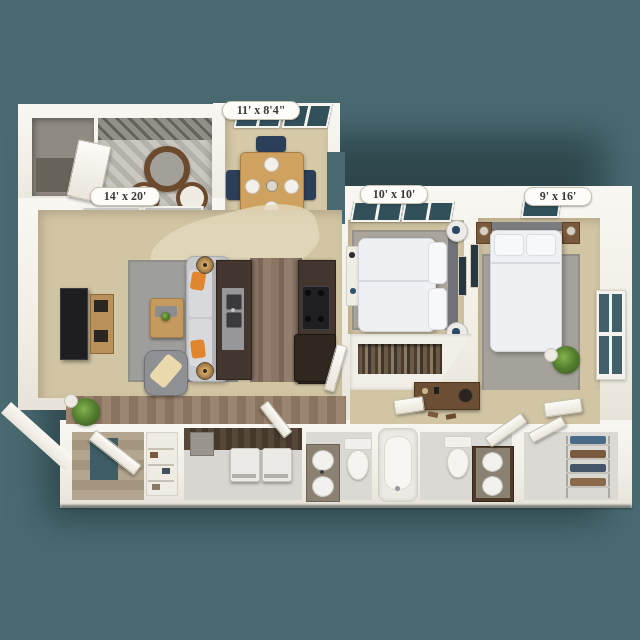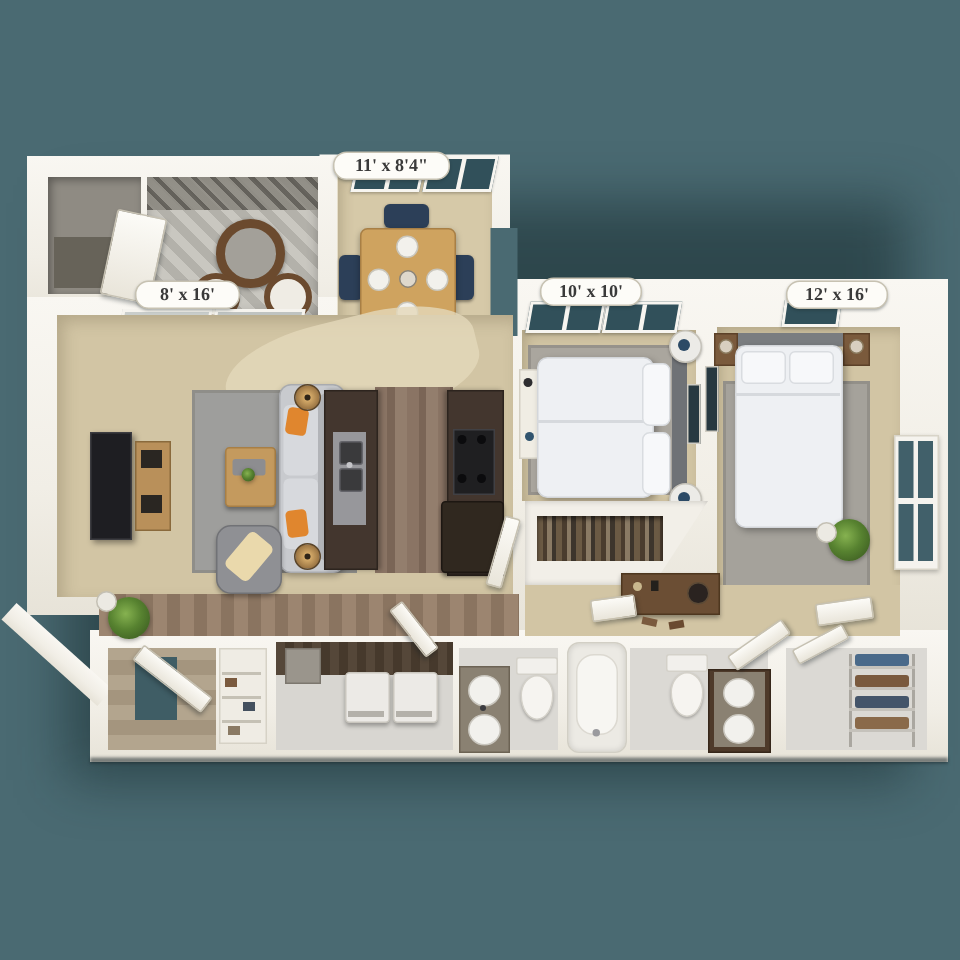--- a/index.html
+++ b/index.html
@@ -224,17 +224,17 @@
   <div class="abs" style="left:566px;top:458px;width:44px;height:2px;background:#c5c2bb;"></div>
   <div class="abs" style="left:566px;top:472px;width:44px;height:2px;background:#c5c2bb;"></div>
   <div class="abs" style="left:566px;top:486px;width:44px;height:2px;background:#c5c2bb;"></div>
   <div class="abs" style="left:570px;top:436px;width:36px;height:8px;background:#4a6a8a;border-radius:2px;"></div>
   <div class="abs" style="left:570px;top:450px;width:36px;height:8px;background:#7a5a3e;border-radius:2px;"></div>
   <div class="abs" style="left:570px;top:464px;width:36px;height:8px;background:#44556a;border-radius:2px;"></div>
   <div class="abs" style="left:570px;top:478px;width:36px;height:8px;background:#8a6a4a;border-radius:2px;"></div>
   <div class="door" style="left:528px;top:424px;width:36px;height:9px;transform:rotate(-28deg);"></div>
 
   <div class="pill" style="left:222px;top:101px;width:76px;height:17px;">11' x 8'4"</div>
-  <div class="pill" style="left:90px;top:187px;width:68px;height:17px;">8' x 16'</div>
+  <div class="pill" style="left:90px;top:187px;width:68px;height:17px;">14' x 20'</div>
   <div class="pill" style="left:360px;top:185px;width:66px;height:17px;">10' x 10'</div>
-  <div class="pill" style="left:524px;top:187px;width:66px;height:17px;">12' x 16'</div>
+  <div class="pill" style="left:524px;top:187px;width:66px;height:17px;">9' x 16'</div>
 
 </div>
 
 </body></html>

